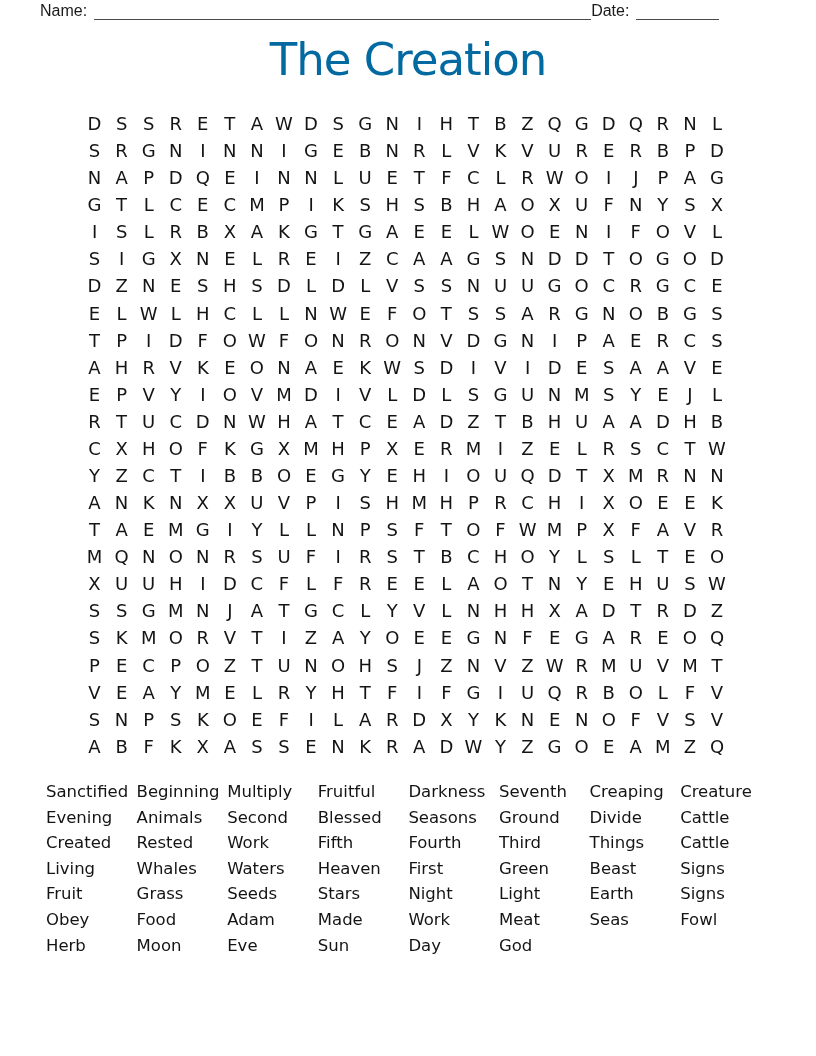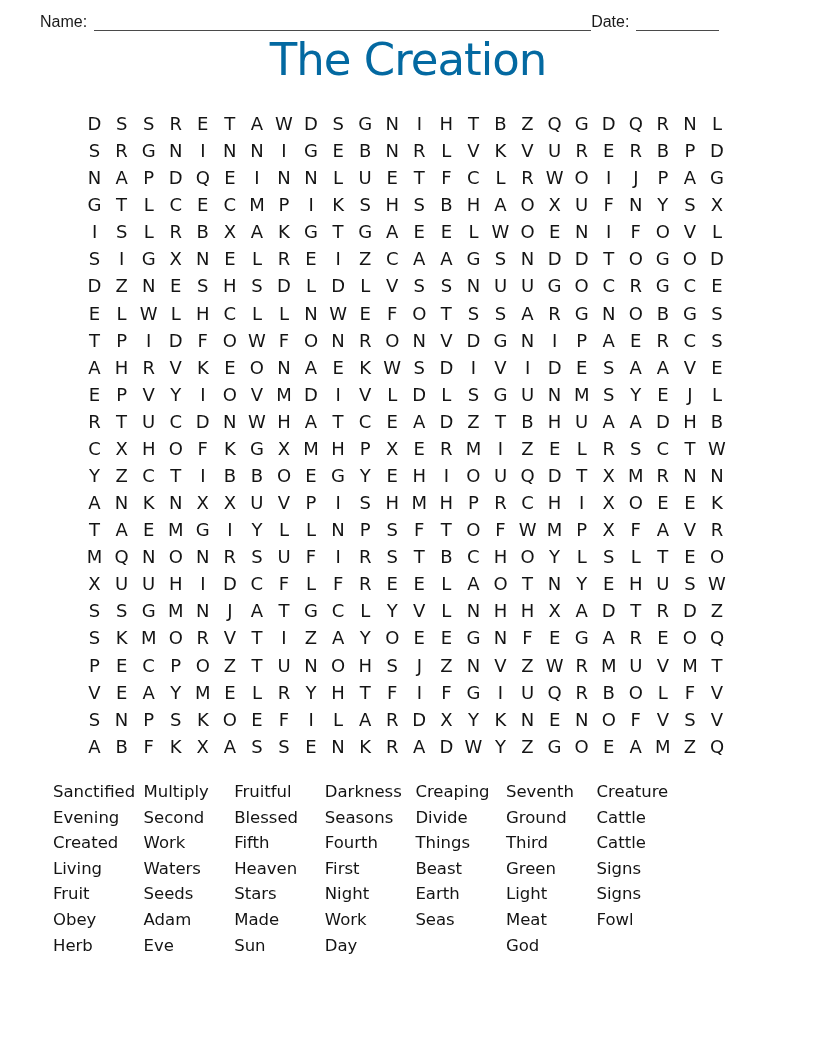--- a/index.html
+++ b/index.html
@@ -2,42 +2,42 @@
 <html><head>
 <meta charset="utf-8">
 <style>
   html,body { margin:0; padding:0; background:#e8e8e8; }
   .page {
     position:relative; width:816px; height:1056px; margin:0 auto;
     background:#ffffff; color:#111; overflow:hidden;
     font-family:"DejaVu Sans","Liberation Sans",sans-serif;
   }
   .header {
-    position:absolute; left:40px; top:0px; width:736px; height:31px;
+    position:absolute; left:40px; top:0px; width:736px; height:20px;
     display:flex; align-items:flex-end;
     font-family:"Liberation Sans","DejaVu Sans",sans-serif;
     font-size:16px; color:#1a1a1a;
   }
   .hdr-label { line-height:19px; white-space:nowrap; }
   .fill { display:inline-block; height:17px; border-bottom:1.6px solid #4a4a4a; }
   .name-line { width:497px; margin-left:7px; }
   .date-label { }
   .date-line { width:83px; margin-left:7px; }
   .title {
     position:absolute; top:33px; left:0; width:816px; margin:0;
     text-align:center; font-size:45px; font-weight:500; letter-spacing:-1px;
     color:#0369a1;
   }
   .grid { position:absolute; left:81px; top:110px; }
   .grid-row { display:flex; height:27.08px; }
   .cell {
     width:27.07px; text-align:center; line-height:27.08px;
     font-size:18px; font-weight:500; color:#141414;
   }
-  .words { position:absolute; left:46px; top:779px; display:flex;margin-left:7px; }
+  .words { position:absolute; left:46px; top:779px; display:flex; }
   .word-col { width:90.6px; }
   .word {
     font-size:16.5px; line-height:25.6px; white-space:nowrap; color:#141414;
   }
 </style>
 </head>
 <body>
 
 <div class="page">
   <div class="header">
@@ -680,20 +680,29 @@
       <div class="word-col">
         <div class="word">Sanctified</div>
         <div class="word">Evening</div>
         <div class="word">Created</div>
         <div class="word">Living</div>
         <div class="word">Fruit</div>
         <div class="word">Obey</div>
         <div class="word">Herb</div>
       </div>
       <div class="word-col">
+        <div class="word">Beginning</div>
+        <div class="word">Animals</div>
+        <div class="word">Rested</div>
+        <div class="word">Whales</div>
+        <div class="word">Grass</div>
+        <div class="word">Food</div>
+        <div class="word">Moon</div>
+      </div>
+      <div class="word-col">
         <div class="word">Multiply</div>
         <div class="word">Second</div>
         <div class="word">Work</div>
         <div class="word">Waters</div>
         <div class="word">Seeds</div>
         <div class="word">Adam</div>
         <div class="word">Eve</div>
       </div>
       <div class="word-col">
         <div class="word">Fruitful</div>
@@ -707,37 +716,37 @@
       <div class="word-col">
         <div class="word">Darkness</div>
         <div class="word">Seasons</div>
         <div class="word">Fourth</div>
         <div class="word">First</div>
         <div class="word">Night</div>
         <div class="word">Work</div>
         <div class="word">Day</div>
       </div>
       <div class="word-col">
-        <div class="word">Creaping</div>
-        <div class="word">Divide</div>
-        <div class="word">Things</div>
-        <div class="word">Beast</div>
-        <div class="word">Earth</div>
-        <div class="word">Seas</div>
-      </div>
-      <div class="word-col">
         <div class="word">Seventh</div>
         <div class="word">Ground</div>
         <div class="word">Third</div>
         <div class="word">Green</div>
         <div class="word">Light</div>
         <div class="word">Meat</div>
         <div class="word">God</div>
       </div>
       <div class="word-col">
+        <div class="word">Creaping</div>
+        <div class="word">Divide</div>
+        <div class="word">Things</div>
+        <div class="word">Beast</div>
+        <div class="word">Earth</div>
+        <div class="word">Seas</div>
+      </div>
+      <div class="word-col">
         <div class="word">Creature</div>
         <div class="word">Cattle</div>
         <div class="word">Cattle</div>
         <div class="word">Signs</div>
         <div class="word">Signs</div>
         <div class="word">Fowl</div>
       </div>
     </div>
 </div>
 

